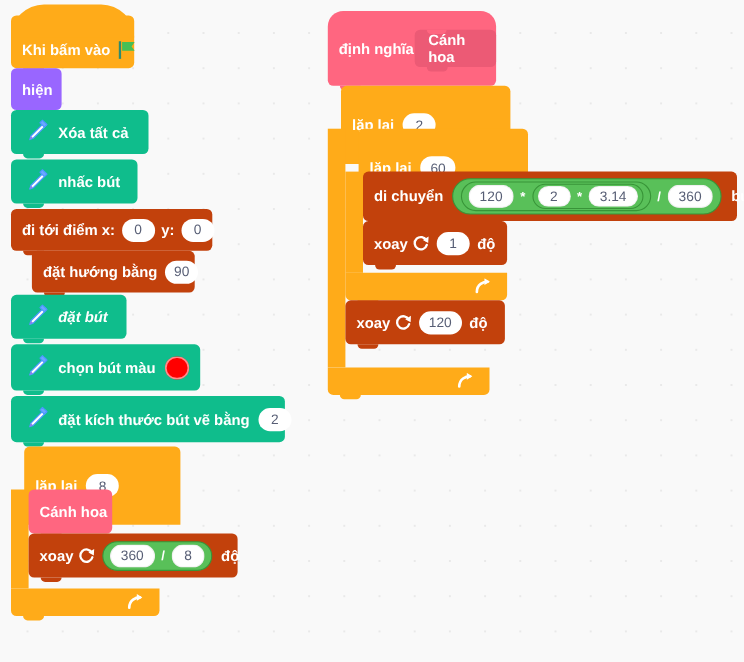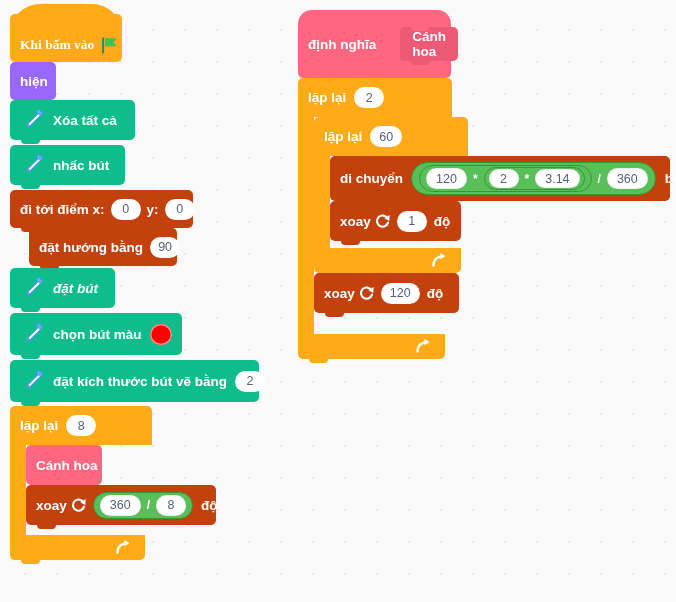--- a/index.html
+++ b/index.html
@@ -59,22 +59,22 @@
   
   .swatch{width:28px;height:21px;border-radius:11px;background:#ff0000;
           box-shadow:0 0 0 1.5px rgba(255,255,255,0.55) inset;}
   
   .rot-ico{width:17px;height:17px;flex:0 0 17px;margin:0 6px 0 3px;}
   .flag-ico{width:18px;height:17px;flex:0 0 18px;margin-left:7px;}
   .loop-ico{width:17px;height:15px;}
 
   
   .cwrap{position:absolute;}
-  .ctop{position:absolute;left:0;top:0;border-radius:5px 5px 0 0;
-        display:flex;align-items:center;padding:0 10px;color:#fff;
+  .ctop{position:absolute;left:12px;top:0;border-radius:5px 5px 0 0;
+        display:flex;align-items:center;padding:16px 10px;color:#fff;
         font-size:13.5px;font-weight:bold;gap:8px;}
   .carm{position:absolute;left:0;width:16px;}
   .cbot{position:absolute;left:0;border-radius:0 0 5px 5px;
          display:flex;align-items:center;justify-content:flex-end;padding-right:13px;}
 
   
   .hat{position:absolute;border-radius:5px;}
   .hat .dome{position:absolute;left:0;top:0;width:100%;height:22px;
              border-radius:40px 40px 0 0;}
   .defhat{position:absolute;border-radius:14px 14px 5px 5px;}
@@ -85,21 +85,21 @@
             font-weight:bold;position:relative;}
   .protoblk .bump{background:#ec5a75;}
   .protoblk::after{content:"";position:absolute;left:11px;top:0;width:18px;height:4px;
             background:#ff6680;border-bottom-left-radius:4px;border-bottom-right-radius:4px;}
 </style>
 </head>
 <body>
 
 <div class="canvas">
 
-  <div class="hat c-event" style="left:10px;top:14px;width:112px;height:48px;font-family:Liberation Serif, serif;">
+  <div class="hat c-event" style="left:10px;top:14px;width:112px;height:48px;">
     <div class="dome c-event" style="left:0;top:-10px;height:30px;"></div>
     <div style="position:absolute;left:10px;top:14px;display:flex;align-items:center;height:34px;color:#fff;font-size:13.5px;font-weight:bold;">
       <span class="lbl">Khi bấm vào</span>
       <span class="flag-ico">
         <svg viewBox="0 0 18 17" width="18" height="17">
           <rect x="1" y="0.5" width="2.1" height="16" fill="#2e8b6f"></rect>
           <path d="M4 1.2 H15.4 L12.6 5.2 L15.4 9.2 H4 Z" fill="#45bf55"></path>
         </svg>
       </span>
     </div>
@@ -221,21 +221,21 @@
         <span class="sym">/</span>
         <span class="oval in-op">8</span>
       </span>
       <span class="lbl" style="margin-left:8px;">độ</span>
       <span class="bump c-motion"></span>
     </div>
   </div>
 
 
   <div class="defhat c-mydef" style="left:298px;top:10px;width:153px;height:68px;">
-    <div style="position:absolute;left:10px;top:17px;display:flex;align-items:center;gap:24px;">
+    <div style="position:absolute;left:10px;top:17px;display:flex;align-items:center;gap:1px;">
       <span class="lbl" style="color:#fff;font-size:13.5px;font-weight:bold;">định nghĩa</span>
       <span class="protoblk">
         <span>Cánh hoa</span>
         <span class="bump"></span>
       </span>
     </div>
     <div class="bump c-mydef" style="left:11px;bottom:-4px;"></div>
   </div>
 
   <div class="cwrap" style="left:298px;top:78px;">

